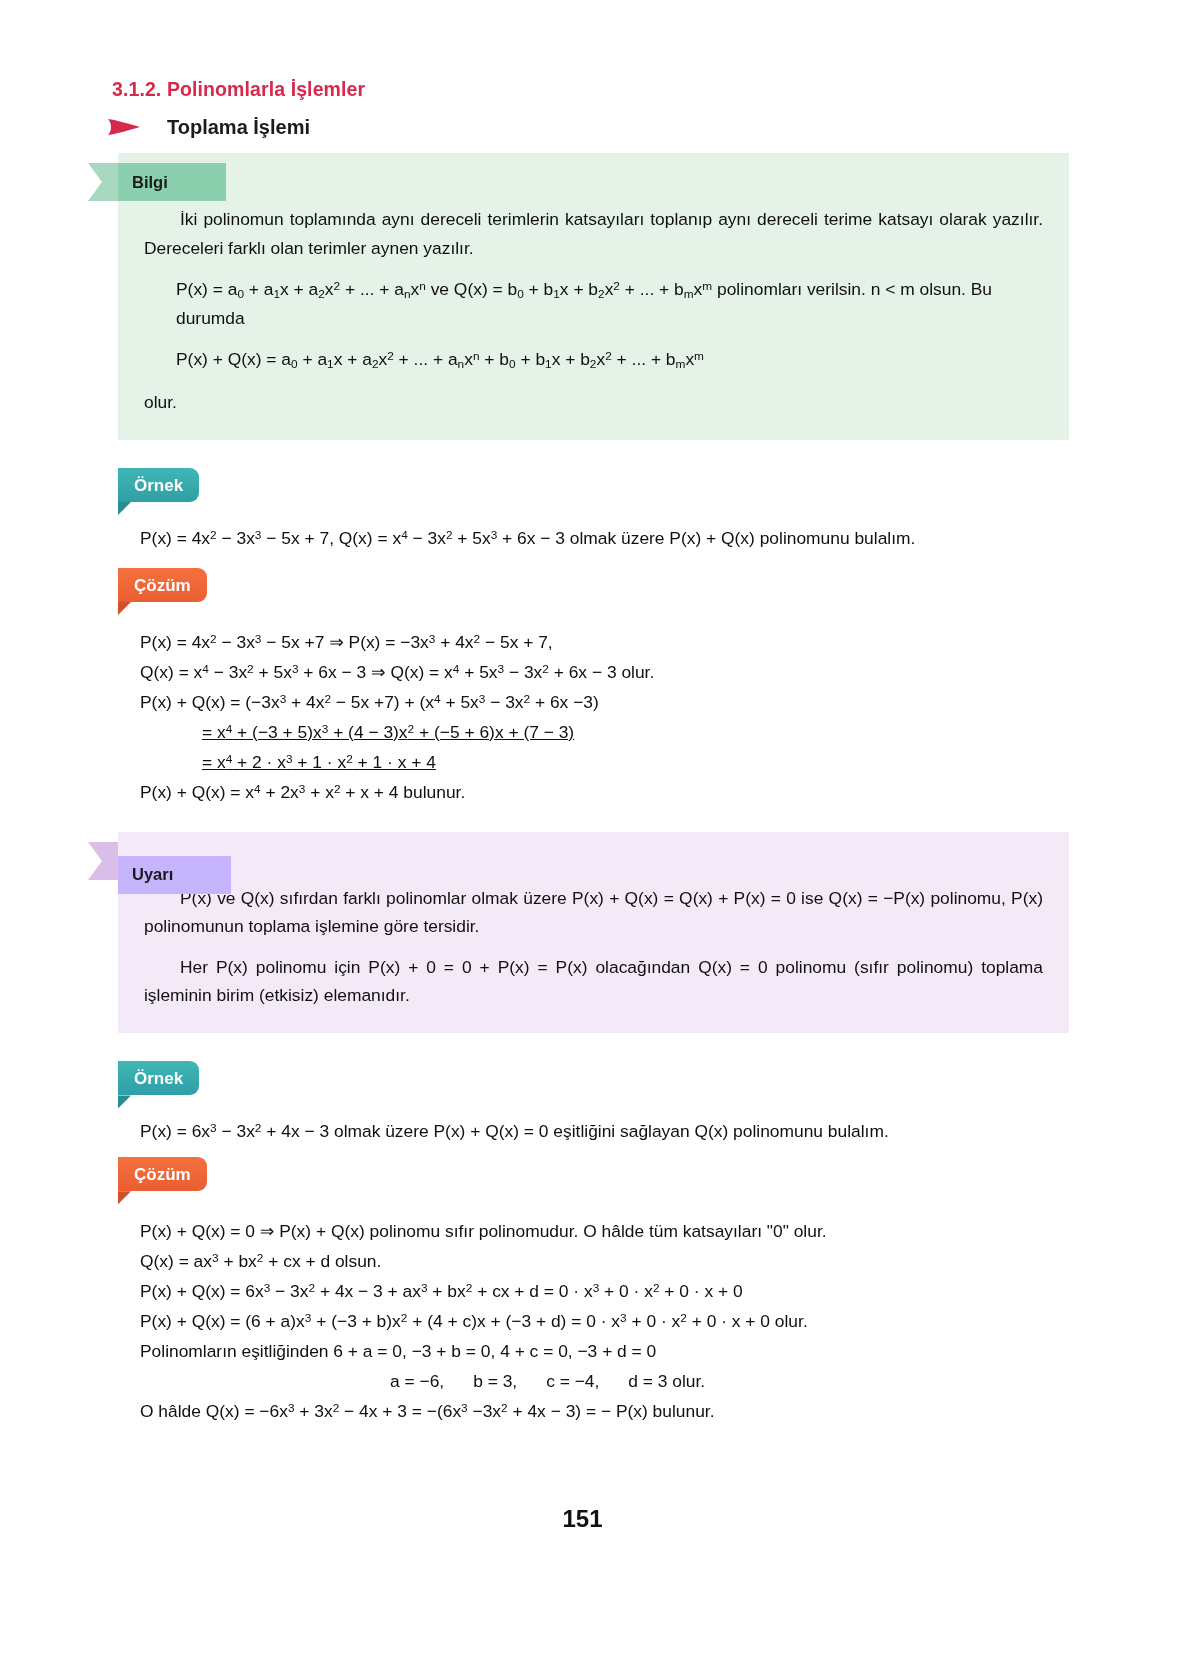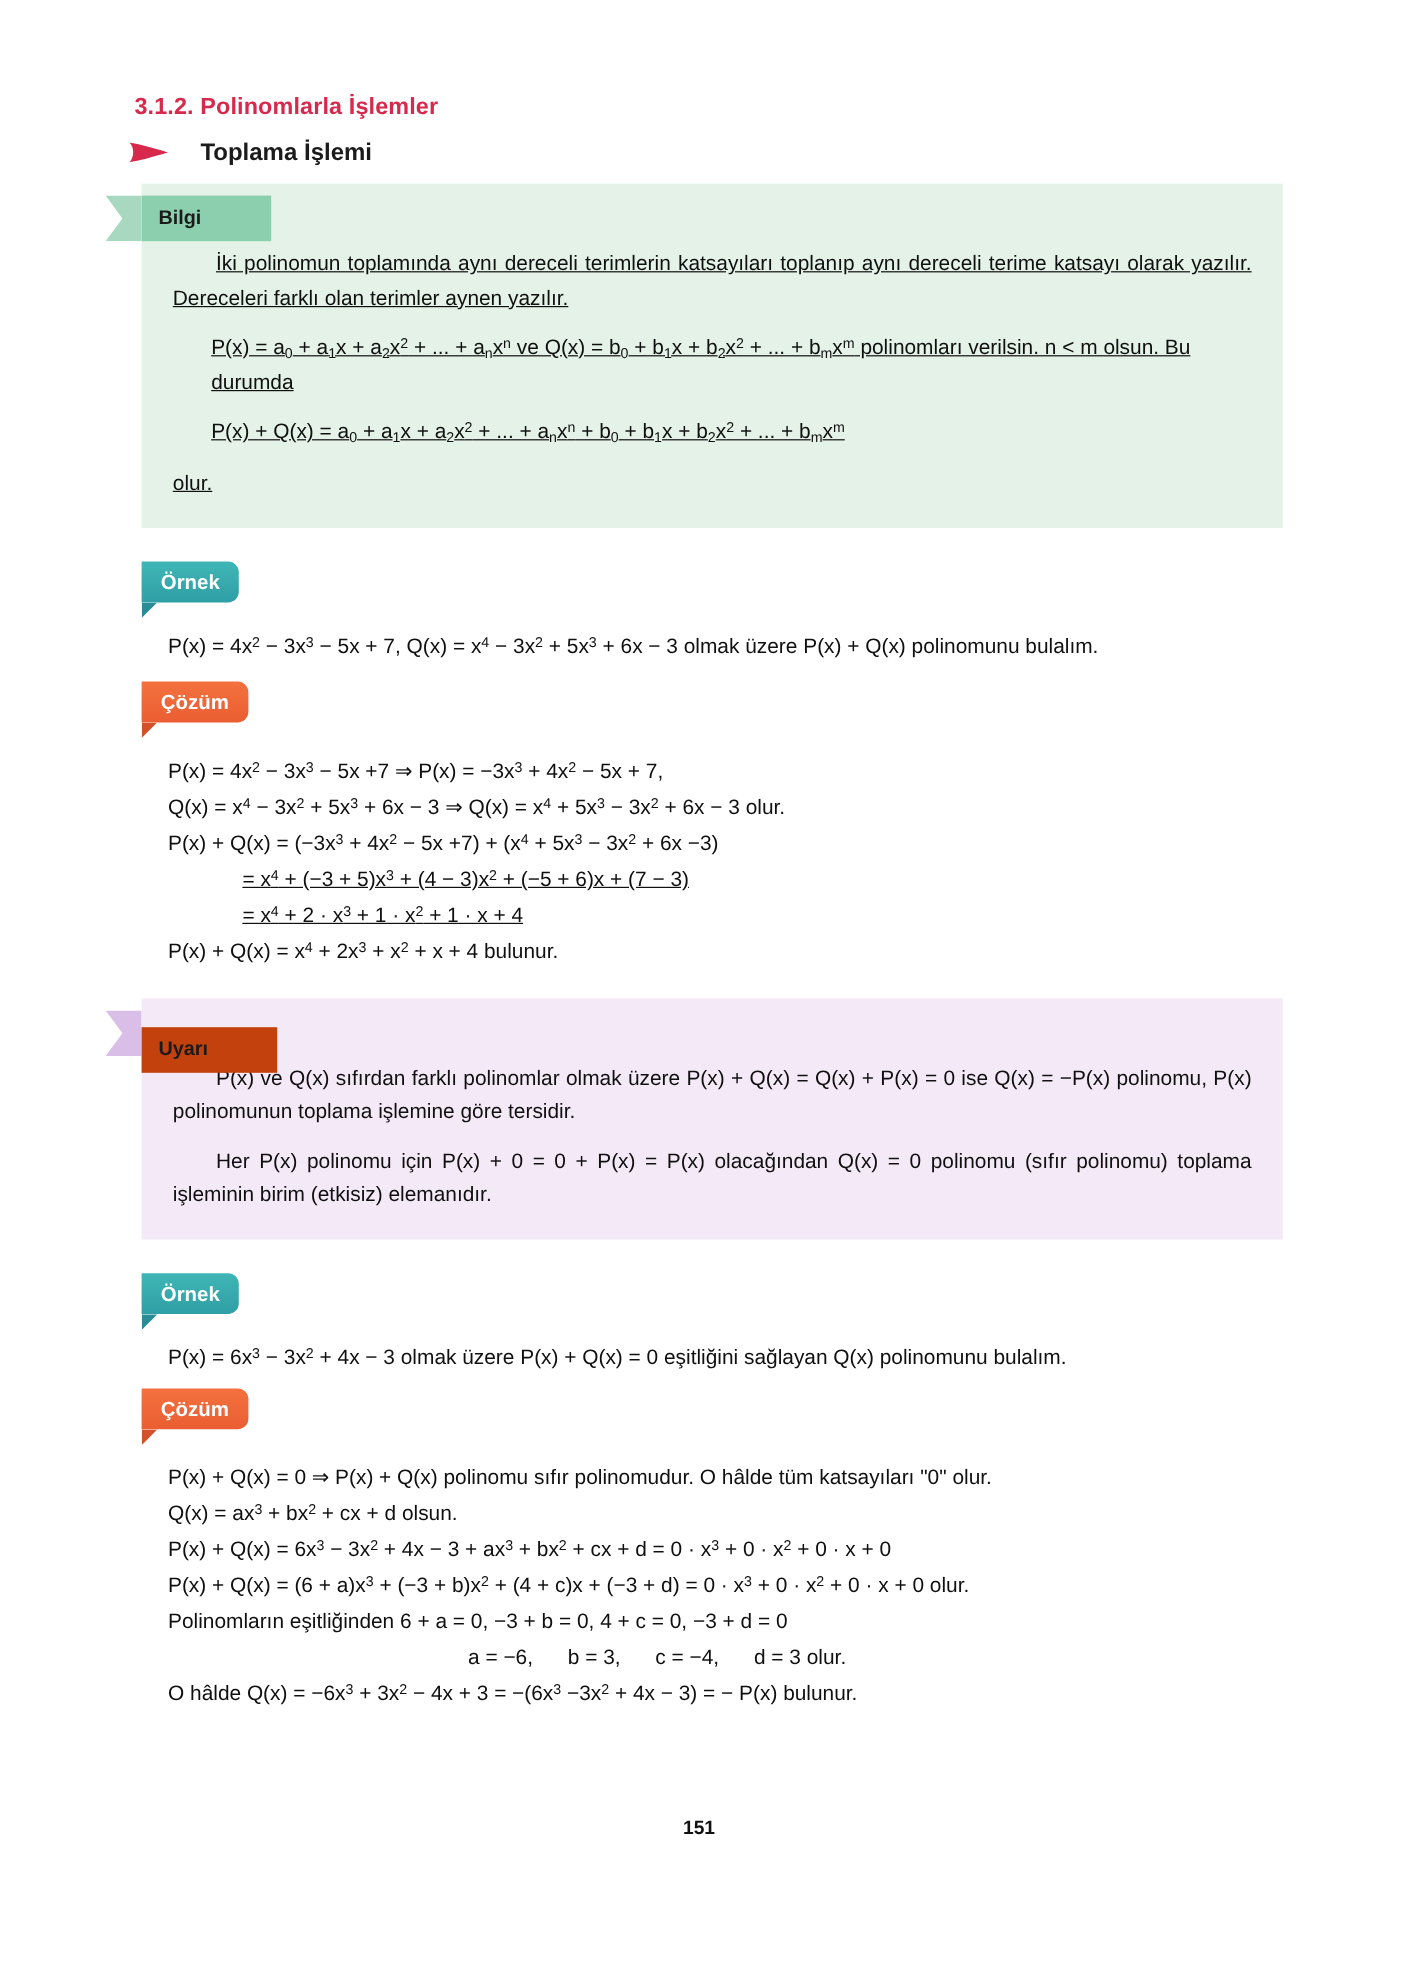--- a/index.html
+++ b/index.html
@@ -53,21 +53,21 @@
     color: #1b1b1b;
     line-height: 1.2;
   }
 
   
   .callout {
     position: relative;
     margin: 0 0 0 6px;
     padding: 52px 26px 24px 26px;
   }
-  .callout.bilgi { background: #e4f2e8; text-decoration: underline; }
+  .callout.bilgi { background: #e4f2e8; }
   .callout.uyari { background: #f4eaf7; }
 
   .ribbon {
     position: absolute;
     top: 10px;
     left: -30px;
     height: 38px;
     display: flex;
     align-items: center;
   }
@@ -79,21 +79,21 @@
     height: 38px;
     padding: 0 58px 0 14px;
     display: flex;
     align-items: center;
     font-size: 16.5px;
     font-weight: bold;
     color: #1b1b1b;
     line-height: 1;
   }
   .callout.bilgi .ribbon-body { background: #8ccfae; }
-  .callout.uyari .ribbon-body { background: #c2410c; margin-top: 28px; }
+  .callout.uyari .ribbon-body { background: #c4b5fd; margin-top: 28px; }
 
   .callout p {
     margin: 0 0 13px 0;
     font-size: 17.4px;
     line-height: 1.62;
     text-align: justify;
     text-justify: inter-word;
   }
   .callout p:last-child { margin-bottom: 0; }
   .callout p.indent { text-indent: 36px; }
@@ -145,21 +145,21 @@
 
   sub { font-size: 0.68em; vertical-align: -0.28em; }
   sup { font-size: 0.68em; vertical-align: 0.42em; }
 
   
   .page-number {
     position: absolute;
     left: 0; right: 16px;
     bottom: 42px;
     text-align: center;
-    font-size: 16px;
+    font-size: 24px;
     font-weight: bold;
     color: #111;
   }
   .sp10 { height: 10px; }
   .sp14 { height: 14px; }
   .sp16 { height: 16px; }
   .sp20 { height: 20px; }
   .sp24 { height: 24px; }
   .sp28 { height: 28px; }
 </style>

